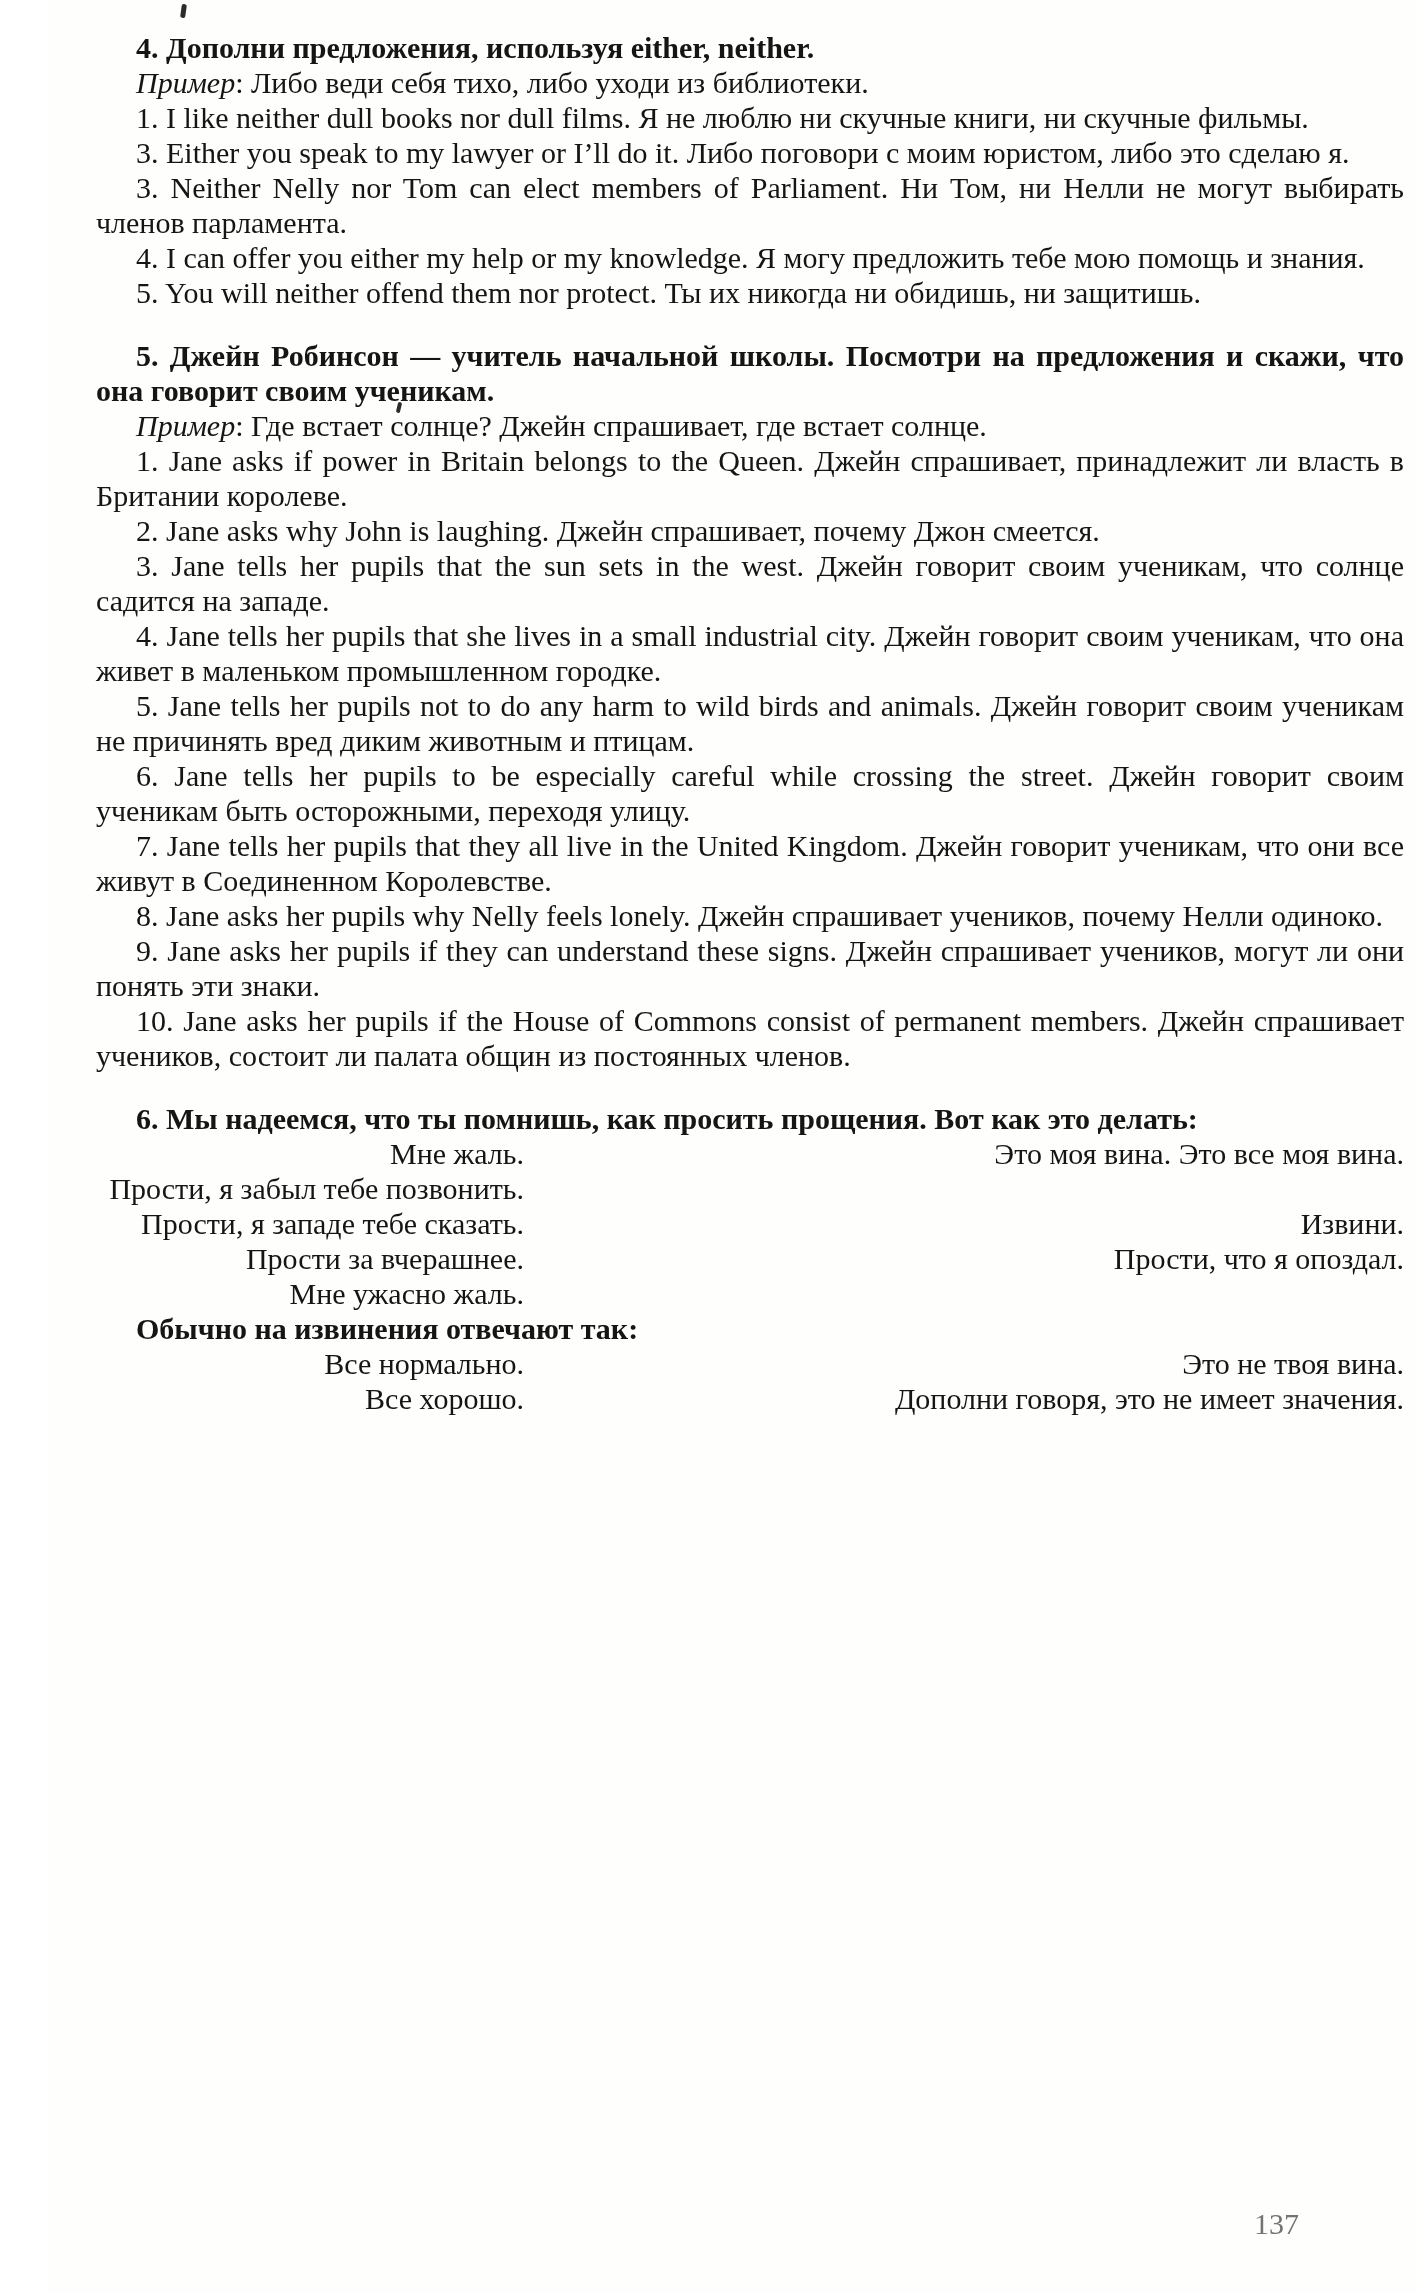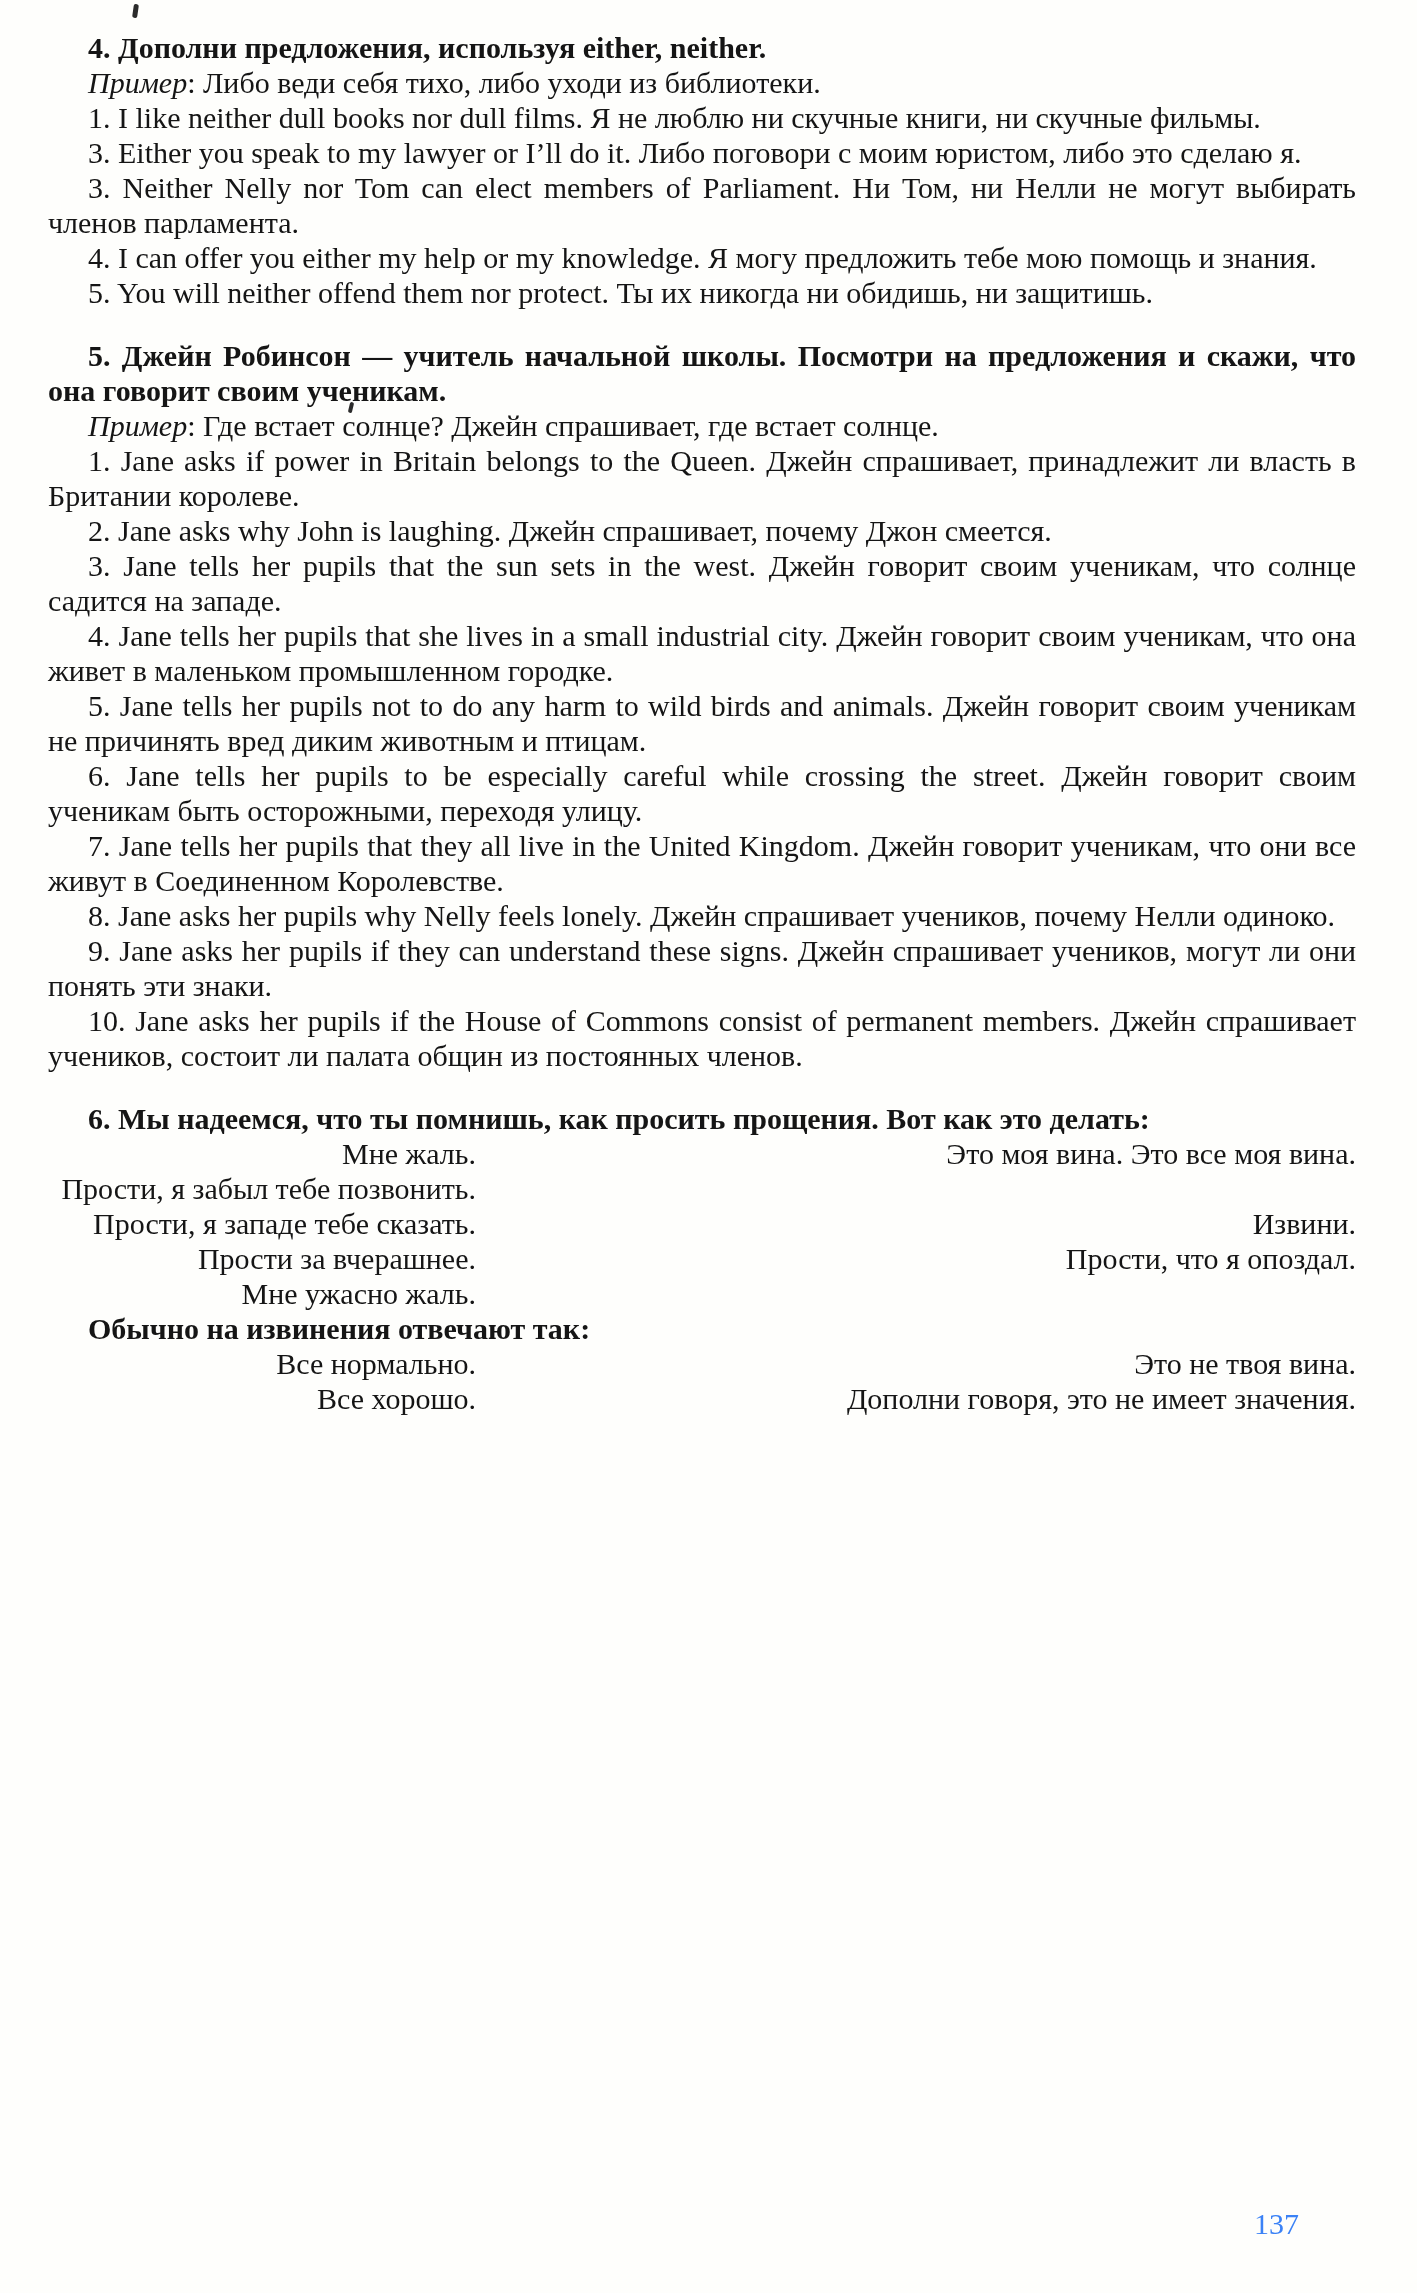--- a/index.html
+++ b/index.html
@@ -5,21 +5,21 @@
   * { margin: 0; padding: 0; box-sizing: border-box; }
   html, body { background: #ffffff; }
   body {
     width: 1417px;
     height: 2293px;
     position: relative;
     font-family: "Liberation Serif", serif;
     color: #151515;
     overflow: hidden;
   }
-  .page { position: absolute; inset: 0; background: #fefefc; }
+  .page { position: absolute; inset: 0; background: #fefefc; margin-left: 48px; }
   .content {
     position: absolute;
     left: 48px;
     top: 30px;
     width: 1308px;
     font-size: 30px;
     line-height: 35px;
     text-align: justify;
   }
   .para { text-indent: 40px; }
@@ -28,21 +28,21 @@
   .exercise + .exercise { margin-top: 28px; }
   .cols .row { display: grid; grid-template-columns: 428px 1fr; }
   .cell { text-align: right; text-indent: 0; }
   .cell.left { padding-left: 40px; }
   .reply-heading { margin-top: 0; }
   .page-number {
     position: absolute;
     right: 118px;
     bottom: 52px;
     font-size: 30px;
-    color: #3b82f6;
+    color: #737373;
   }
   .artifact { position: absolute; background: #2b2b2b; border-radius: 2px; }
   .artifact-top { left: 133px; top: 4px; width: 5px; height: 14px; transform: rotate(8deg); }
   .artifact-mid { left: 349px; top: 402px; width: 4px; height: 11px; transform: rotate(14deg); }
 </style>
 </head>
 <body>
 
 <div class="page">
 

